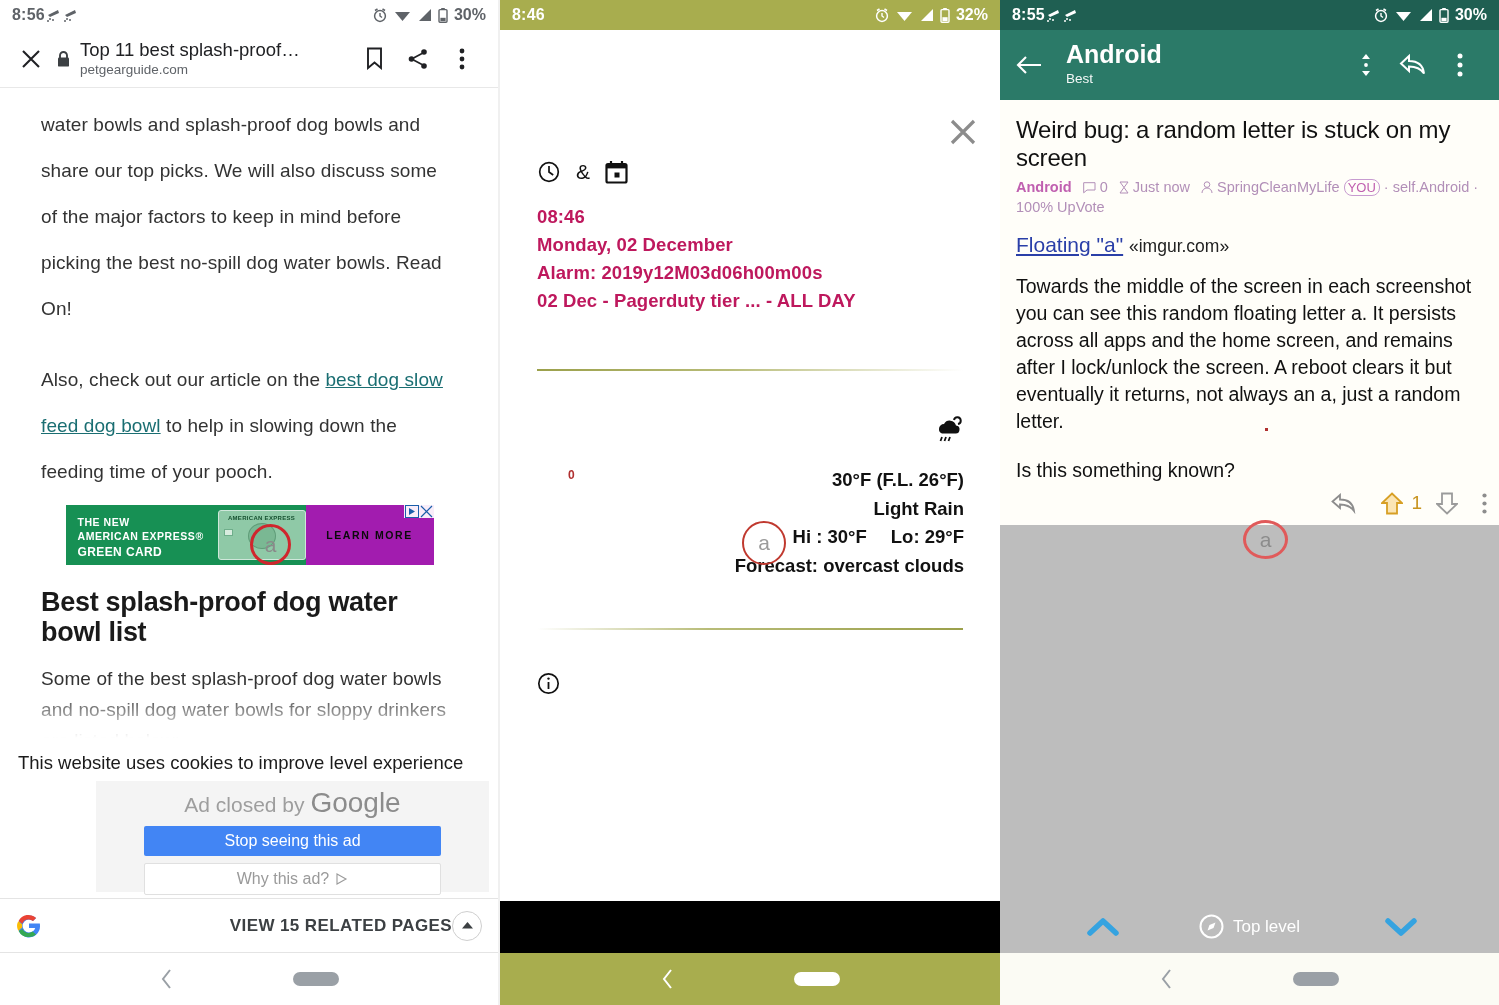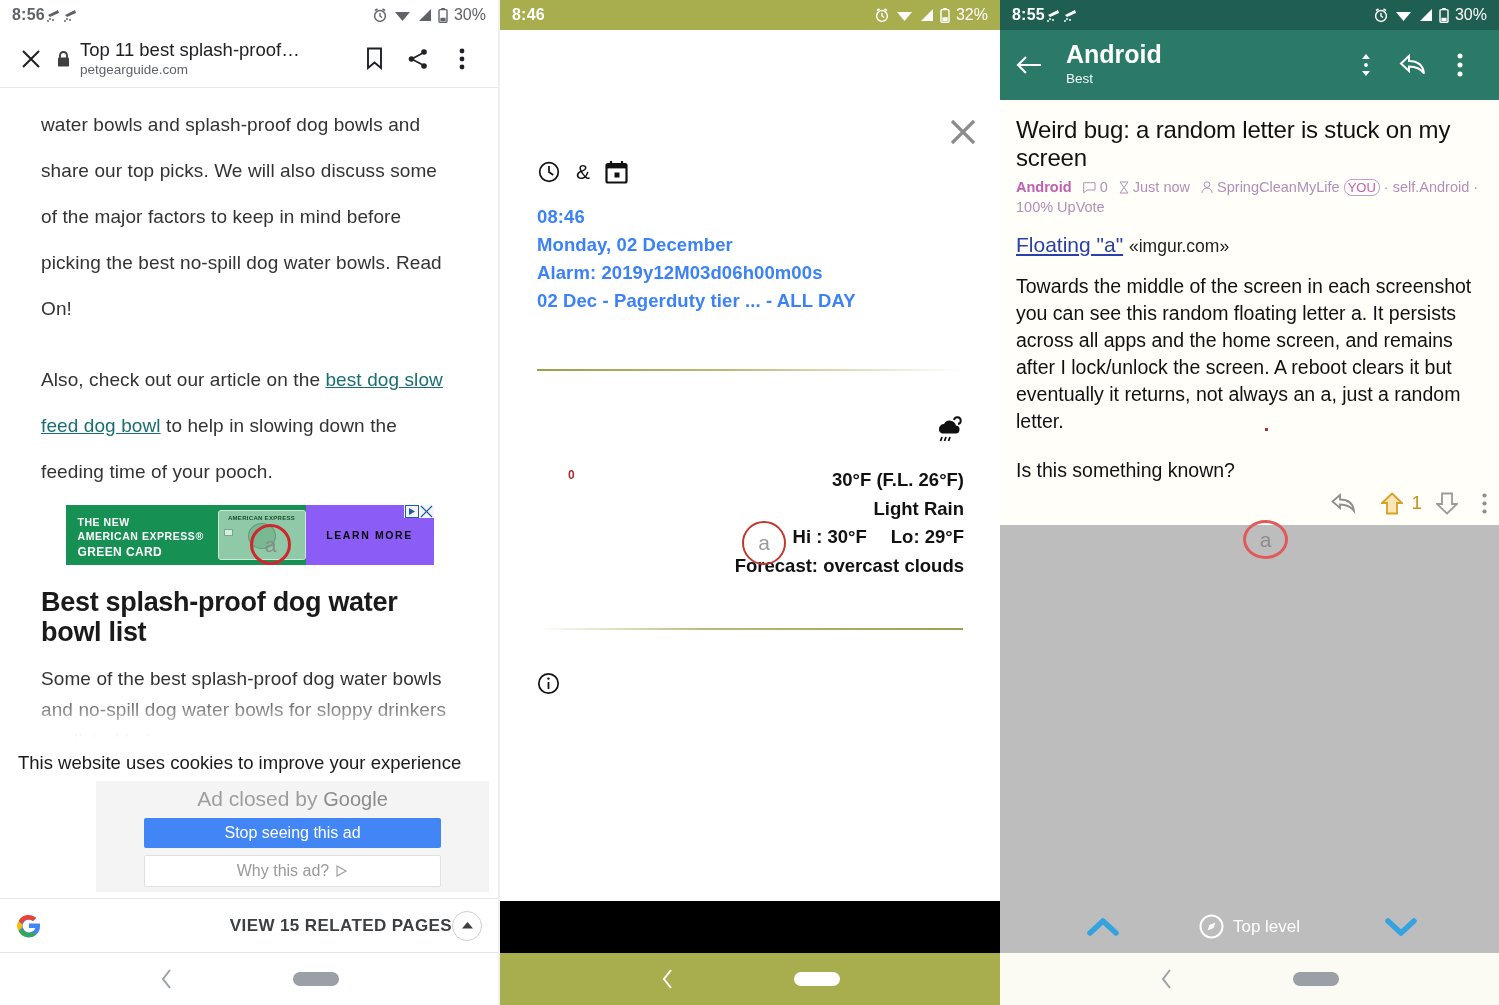--- a/index.html
+++ b/index.html
@@ -18,21 +18,21 @@
   .p3 { width: 499px; }
 
   
   .statusbar {
     height: 30px; display: flex; align-items: center;
     padding: 0 12px; font-size: 16px; font-weight: bold;
   }
   .sb-left { display:flex; align-items:center; }
   .sb-right { margin-left:auto; display:flex; align-items:center; gap:6px; }
   .sb-time { letter-spacing: .2px; }
-  .sb-pct { font-size: 16px; font-weight: normal; }
+  .sb-pct { font-size: 16px; font-weight: bold; }
   .sb1 { background:#fff; color:#5f6368; }
   .sb2 { background:#a8ad4e; color:#ffffff; }
   .sb3 { background:#1f5f52; color:#ffffff; }
 
   .ico { display:inline-block; line-height:1; }
   svg { display:block; }
 
   
   .cct-bar {
     height: 58px; display:flex; align-items:center; gap:0px;
@@ -81,21 +81,21 @@
     border:1px solid #cfe7da; border-radius:3px; position:relative;
     display:flex; flex-direction:column; align-items:center;
   }
   .amex-card .cardname { font-size:6px; color:#16502f; margin-top:4px; letter-spacing:.3px; font-weight:bold;}
   .amex-card .face {
     width:28px;height:26px;border-radius:50%;background:#7ab893;margin-top:2px;
     border:1px solid #5f9c78;
   }
   .amex-card .chip{position:absolute;left:5px;top:18px;width:9px;height:7px;background:#d8ecdf;border:1px solid #6fae8b;}
   .amex-learn {
-    position:absolute; right:0; top:0; width:128px; height:60px; background:#8b5cf6;
+    position:absolute; right:0; top:0; width:128px; height:60px; background:#a21caf;
     display:flex; align-items:center; justify-content:center;
     color:#0a0a0a; font-size:10.5px; font-weight:bold; letter-spacing:1.6px;
   }
   .amex-adchoice {
     position:absolute; right:0; top:0; display:flex; gap:1px; z-index:3;
     background:rgba(255,255,255,.92); padding:0 1px;
   }
 
   
   .float-a {
@@ -119,21 +119,21 @@
     font-size:18.5px; color:#1a1a1a; padding-left:18px; white-space:nowrap;
     overflow:hidden; z-index:5;
   }
   .adclosed {
     position:absolute; left:96px; top:777px; width:393px; height:115px;
     background:#f4f4f4; z-index:4; padding-top:6px;
   }
   .adclosed-title {
     text-align:center; font-size:21px; color:#9e9e9e; margin: 4px 0 7px 0;
   }
-  .adclosed-title b { color:#8c8c8c; font-weight:normal; font-size:20px; }
+  .adclosed-title b { color:#8c8c8c; font-weight:normal; font-size:28px; }
   .btn-stop {
     margin: 0 48px; height:30px; background:#4285f4; color:#fff;
     display:flex; align-items:center; justify-content:center;
     font-size:16px; border-radius:2px; cursor:pointer;
   }
   .btn-why {
     margin: 7px 48px 0 48px; height:32px; background:#fff; border:1px solid #e0e0e0;
     display:flex; align-items:center; justify-content:center; gap:7px;
     font-size:16px; color:#9a9a9a; border-radius:2px; cursor:pointer;
   }
@@ -163,21 +163,21 @@
   .navbar.n3 { background:#fbfbf4; }
   .nav-pill { width:46px; height:14px; border-radius:9px; }
 
   
   .p2body { position:absolute; inset:30px 0 0 0; background:#fff; }
   .p2-close { position:absolute; right:23px; top:88px; cursor:pointer; }
   .sect { padding: 0 36px 0 37px; }
   .sect-icons { display:flex; align-items:center; gap:15px; font-size:21px; color:#111; }
   .sect-lines { margin-top: 19px; }
   .sect-lines div {
-    font-size: 18.5px; color:#3b82f6; line-height: 1.52; font-weight: 600;
+    font-size: 18.5px; color:#be185d; line-height: 1.52; font-weight: 600;
     letter-spacing:.1px;
   }
   .divider {
     height:2px; margin: 29px 37px 0 37px;
     background: linear-gradient(to right, #9ba04b 0%, #b8bc78 45%, rgba(255,255,255,0) 100%);
   }
   .divider.rev {
     background: linear-gradient(to right, rgba(255,255,255,0) 0%, #b8bc78 40%, #9ba04b 100%);
   }
   .weather { padding: 0 36px 0 37px; text-align:right; }
@@ -376,21 +376,21 @@
         <div class="gap2"></div>
         <h2>Best splash-proof dog water bowl list</h2>
         <div class="gap3"></div>
         <p class="tight">Some of the best splash-proof dog water bowls and no-spill dog water bowls for sloppy drinkers are listed below:</p>
       </div>
       <div class="fade-mask"></div>
     </div>
 
     <div class="float-a p1a">a</div>
 
-    <div class="cookie">This website uses cookies to improve your experience</div>
+    <div class="cookie">This website uses cookies to improve level experience</div>
 
     <div class="adclosed">
       <div class="adclosed-title"><span>Ad closed by </span><b>Google</b></div>
       <div class="btn-stop">Stop seeing this ad</div>
       <div class="btn-why">
         <span>Why this ad?</span>
         <span class="ico">
           <svg width="12" height="12" viewBox="0 0 12 12">
               <path d="M1 1 L10 6 L1 11 Z" fill="none" stroke="#9a9a9a" stroke-width="1.1"></path>
             </svg>

